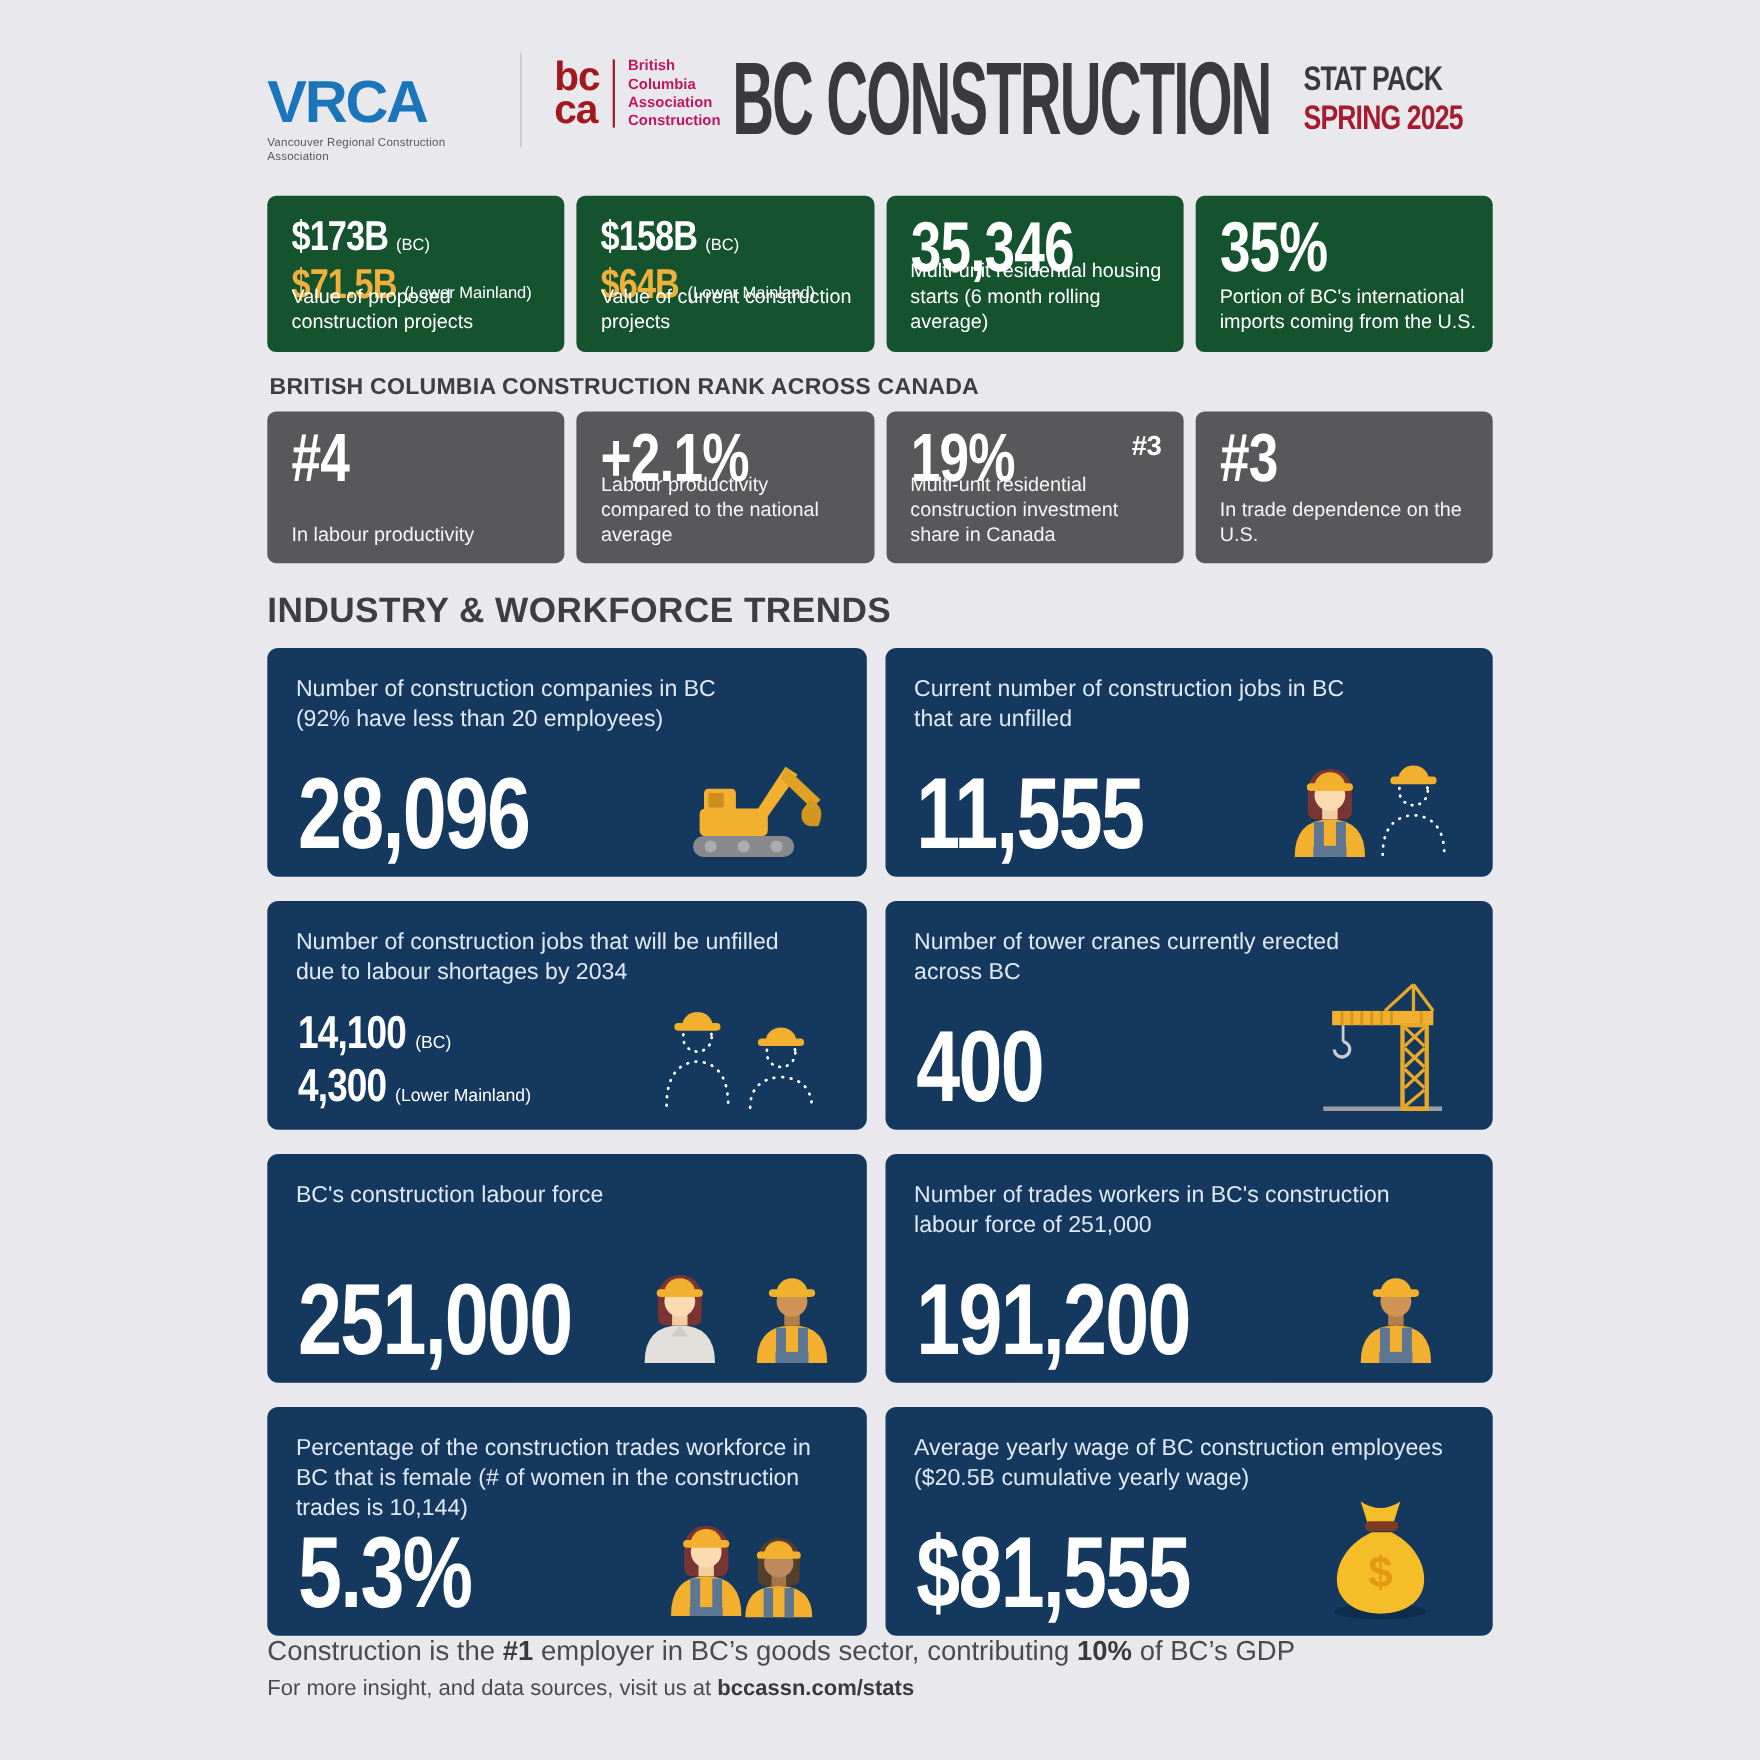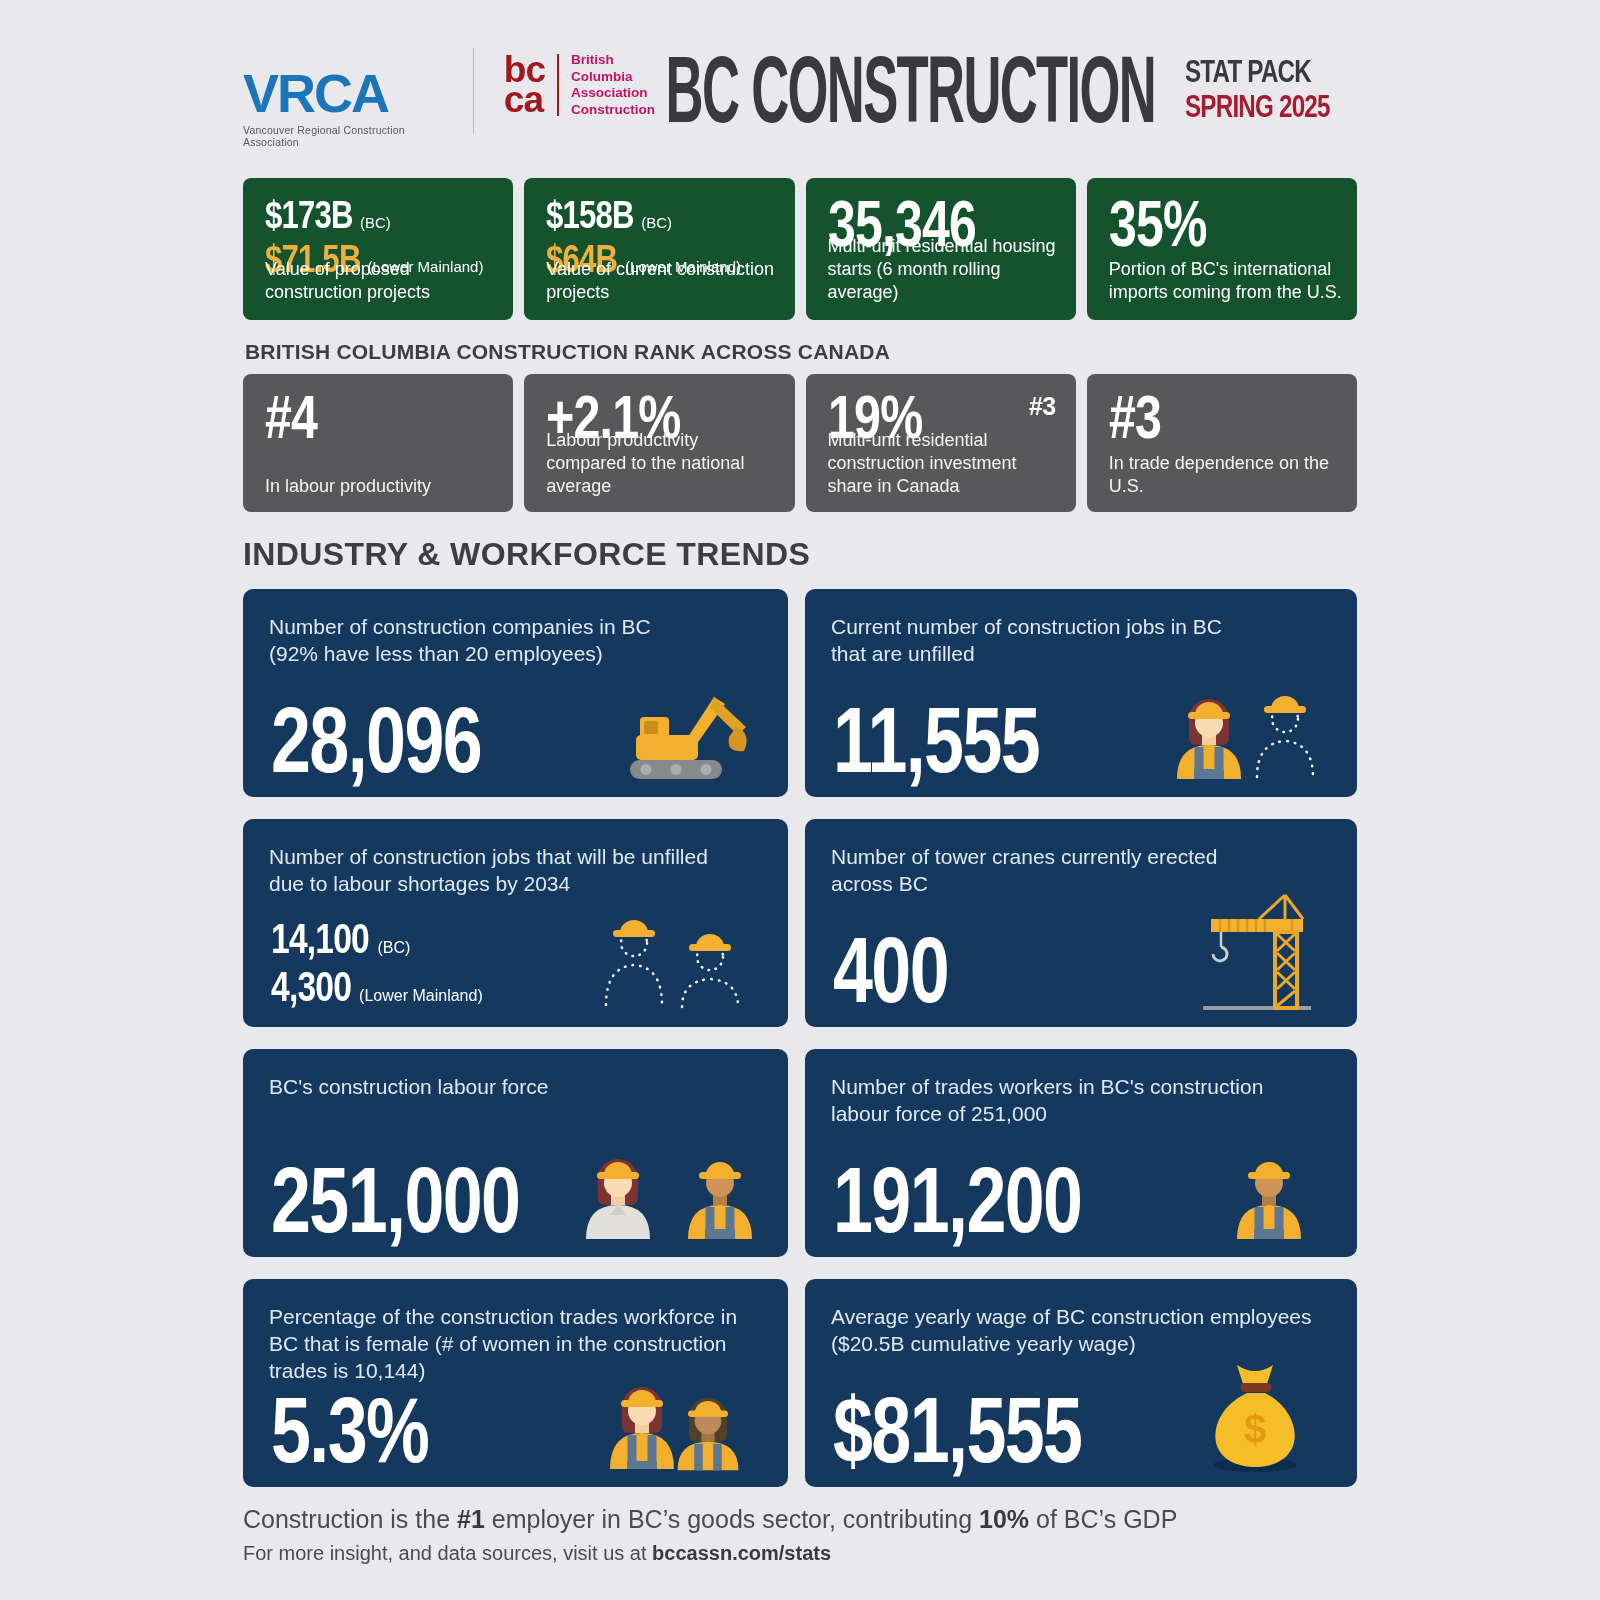--- a/index.html
+++ b/index.html
@@ -55,21 +55,21 @@
   .tval { position:absolute; left:28px; bottom:22px; font-weight:700; font-size:92px; line-height:70px;
           letter-spacing:-2px; white-space:nowrap; transform:scaleX(0.78); transform-origin:0 100%; color:#fff; }
   .tvals { position:absolute; left:28px; bottom:20px; }
   .nvrow { display:flex; align-items:baseline; margin-top:8px; }
   .nv { display:inline-block; font-weight:700; font-size:42px; line-height:40px; letter-spacing:-1px;
         white-space:nowrap; transform:scaleX(0.8); transform-origin:0 100%; color:#fff; }
   .nsuf { font-size:16px; color:#fff; margin-left:8px; }
   .ticon { position:absolute; }
 
   
-  .foot1 { margin-top:18px; font-size:25px; color:#4b4b4d; }
+  .foot1 { font-size:25px; color:#4b4b4d; }
   .foot1 b { color:#3a3a3c; }
   .foot2 { margin-top:8px; font-size:20px; color:#4b4b4d; }
   .foot2 b { color:#3a3a3c; }
 </style>
 </head>
 <body>
 
 <div class="page">
 
   <div class="header">

